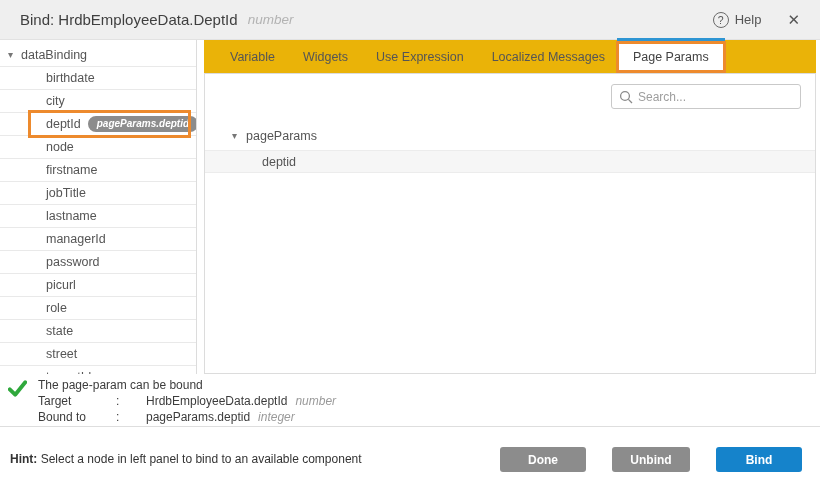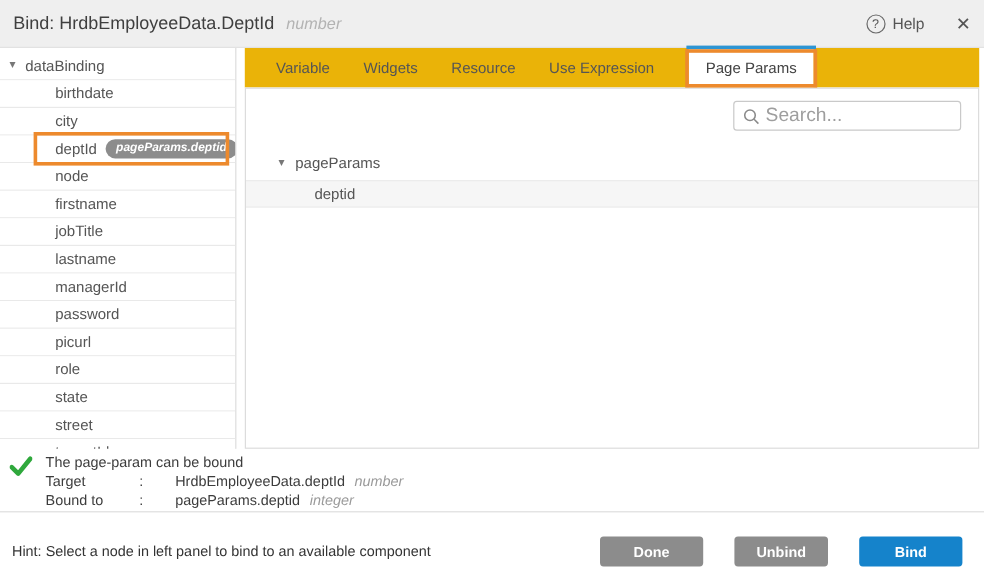--- a/index.html
+++ b/index.html
@@ -7,21 +7,21 @@
   body {
     position:relative; background:#fff; overflow:hidden;
     font-family:"Liberation Sans","DejaVu Sans",sans-serif;
     color:#444;
   }
 
   
   .header {
     position:absolute; top:0; left:0; right:0; height:40px;
     background:#efefef; border-bottom:1px solid #e2e2e2;
-    display:flex; align-items:center; padding:0 11px;
+    display:flex; align-items:center; padding:0 20px;
   }
   .title { font-size:15px; color:#3f3f3f; }
   .title-type { font-size:13.5px; color:#b3b3b3; font-style:italic; margin-left:10px; }
   .header-right { margin-left:auto; display:flex; align-items:center; }
   .help { display:flex; align-items:center; gap:6px; font-size:13px; color:#555; cursor:pointer; }
   .help-circle {
     width:16px; height:16px; border:1px solid #6a6a6a; border-radius:50%;
     font-size:10.5px; line-height:14px; text-align:center; color:#555; display:inline-block;
   }
   .close { font-size:15px; color:#555; margin-left:26px; cursor:pointer; }
@@ -50,39 +50,39 @@
 
   
   .tabbar {
     position:absolute; left:204px; top:40px; width:612px; height:33px;
     background:#eab308; display:flex; align-items:stretch; padding-left:12px;
   }
   .tab {
     padding:0 14px; display:flex; align-items:center; font-size:12.5px;
     color:#555; position:relative; cursor:pointer; white-space:nowrap;
   }
-  .tab.active { background:#fff; color:#424242;margin-left:15px; }
+  .tab.active { background:#fff; color:#424242; }
   .tab-indicator { position:absolute; top:-2px; left:-2px; right:-2px; height:3px; background:#2e95d3; }
   .tab-annotation {
     position:absolute; top:1px; left:-3px; right:-3px; bottom:0;
     border:3px solid #ed8a2d; pointer-events:none; z-index:3;
   }
 
   
   .content-panel {
     position:absolute; left:204px; top:73px; width:612px; height:301px;
     border:1px solid #dcdcdc; background:#fff;
   }
   .searchbox {
     position:absolute; top:10px; right:14px; width:190px; height:25px;
     border:1px solid #c9c9c9; border-radius:3px; background:#fff;
   }
   .searchbox input {
     width:100%; height:100%; border:none; outline:none; background:transparent;
-    padding-left:26px; font-size:16px; color:#701a75;
+    padding-left:26px; font-size:12px; color:#701a75;
     font-family:"Liberation Sans","DejaVu Sans",sans-serif;
   }
   .searchbox input::placeholder { color:#9e9e9e; }
   .search-icon { position:absolute; left:7px; top:5px; width:14px; height:14px; }
 
   .right-tree { position:absolute; top:50px; left:0; right:0; }
   .rt-root {
     height:23px; display:flex; align-items:center; gap:9px;
     padding-left:27px; font-size:12.5px; color:#555; cursor:pointer;
   }
@@ -102,21 +102,21 @@
   .type { font-style:italic; color:#9a9a9a; margin-left:8px; }
 
   .divider { position:absolute; top:426px; left:0; right:0; border-top:1px solid #dedede; }
 
   
   .footer {
     position:absolute; top:427px; left:0; right:0; bottom:0;
     display:flex; align-items:flex-start; padding:20px 18px 0 10px;
   }
   .hint { font-size:12px; color:#333; padding-top:5px; }
-  .hint b { font-weight:normal; }
+  .hint b { font-weight:bold; }
   .buttons { margin-left:auto; display:flex; gap:26px; }
   .btn {
     height:25px; border:none; border-radius:3px; background:#8c8c8c;
     color:#fff; font-weight:bold; font-size:12px; cursor:pointer;
     font-family:"Liberation Sans","DejaVu Sans",sans-serif;
   }
   .btn.done { width:86px; }
   .btn.unbind { width:78px; }
   .btn.primary { width:86px; background:#1583cb; }
 </style>
@@ -187,24 +187,24 @@
 </div>
 
 <div class="tabbar">
   <div class="tab">
       <span>Variable</span>
     </div>
   <div class="tab">
       <span>Widgets</span>
     </div>
   <div class="tab">
-      <span>Resource</span>
-    </div>
-  <div class="tab">
       <span>Use Expression</span>
+    </div>
+  <div class="tab">
+      <span>Localized Messages</span>
     </div>
   <div class="tab active">
     <div class="tab-indicator"></div>
     <span>Page Params</span>
     <div class="tab-annotation"></div>
   </div>
 </div>
 
 <div class="content-panel">
   <div class="searchbox">

